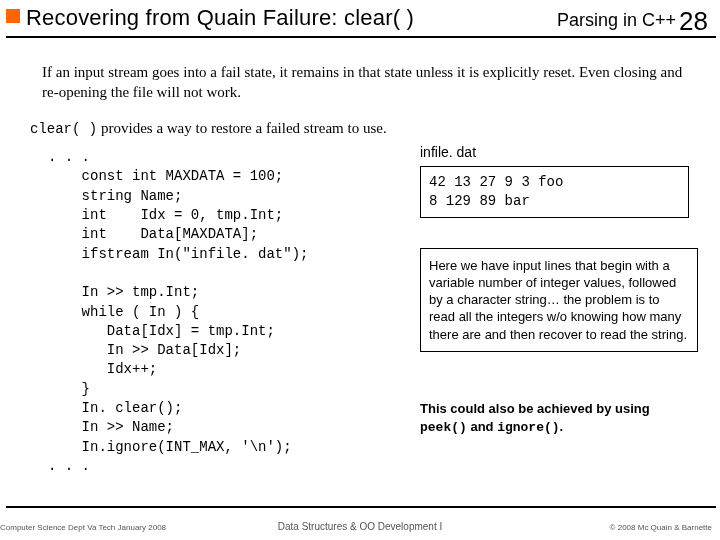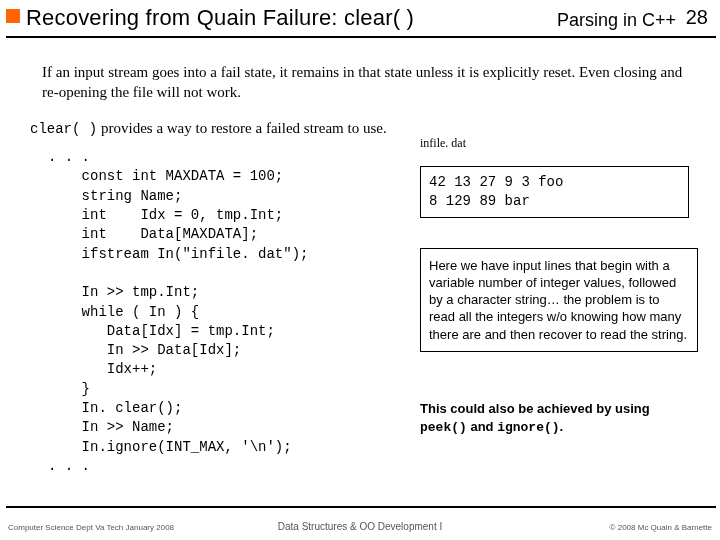--- a/index.html
+++ b/index.html
@@ -1,33 +1,33 @@
 <!DOCTYPE html>
 <html><head>
 <meta charset="utf-8">
 <style>
   * { margin: 0; padding: 0; box-sizing: border-box; }
   body { width: 720px; height: 540px; font-family: "Times New Roman", serif; font-size: 15px; background: #fff; position: relative; overflow: hidden; }
   .accent { position: absolute; left: 6px; top: 9px; width: 14px; height: 14px; background: #ff6600; }
   .title { position: absolute; left: 26px; top: 5px; font-family: Arial, sans-serif; font-size: 22px; letter-spacing: 0.2px; }
   .course { position: absolute; right: 44px; top: 10px; font-family: Arial, sans-serif; font-size: 18px; margin-left: 44px; }
-  .slidenum { position: absolute; right: 12px; top: 6px; font-family: Arial, sans-serif; font-size: 20px; }
+  .slidenum { position: absolute; right: 12px; top: 6px; font-family: Arial, sans-serif; font-size: 26px; }
   .hr1 { position: absolute; left: 6px; right: 4px; top: 36px; height: 2px; background: #000; }
   .intro { position: absolute; left: 42px; top: 62px; right: 24px; line-height: 1.35; }
   .clearline { position: absolute; left: 30px; top: 120px; right: 24px; }
   .clearline .code { font-family: "Courier New", monospace; font-size: 14px; }
   .codeblock { position: absolute; left: 48px; top: 148px; font-family: "Courier New", monospace; font-size: 14px; line-height: 1.38; white-space: pre; }
-  .filename { position: absolute; left: 420px; top: 136px; font-family: Liberation Serif, serif; font-size: 12px; }
+  .filename { position: absolute; left: 420px; top: 144px; font-family: Liberation Sans, sans-serif; font-size: 14px; }
   .databox { position: absolute; left: 420px; top: 166px; width: 269px; border: 1px solid #000; padding: 6px 8px; font-family: "Courier New", monospace; font-size: 14px; line-height: 1.35; white-space: pre; }
   .note1 { position: absolute; left: 420px; top: 248px; width: 278px; border: 1px solid #000; padding: 8px; font-family: Arial, sans-serif; font-size: 13px; line-height: 1.32; }
   .note2 { position: absolute; left: 420px; top: 400px; width: 278px; font-family: Arial, sans-serif; font-size: 13px; line-height: 1.35; }
   .note2 .m { font-family: "Courier New", monospace; font-size: 13px; }
   .btmline { position: absolute; left: 6px; right: 4px; bottom: 32px; height: 2px; background: #000; }
   .foot { position: absolute; bottom: 8px; left: 0; right: 0; font-family: Arial, sans-serif; font-size: 8px; color: #555; }
-  .foot .l { position: absolute; left: 8px; bottom: 0; margin-top: 44px; }
+  .foot .l { position: absolute; left: 0; bottom: 0; margin-top: 44px; }
   .foot .c { position: absolute; left: 0; right: 0; text-align: center; bottom: 0; font-size: 10px; }
   .foot .r { position: absolute; right: 8px; bottom: 0; }
 </style>
 </head>
 <body>
 
 <div class="accent"></div>
 <div class="title">Recovering from Quain Failure:  clear( )</div>
 <div class="course">Parsing in C++</div>
 <div class="slidenum">28</div>

